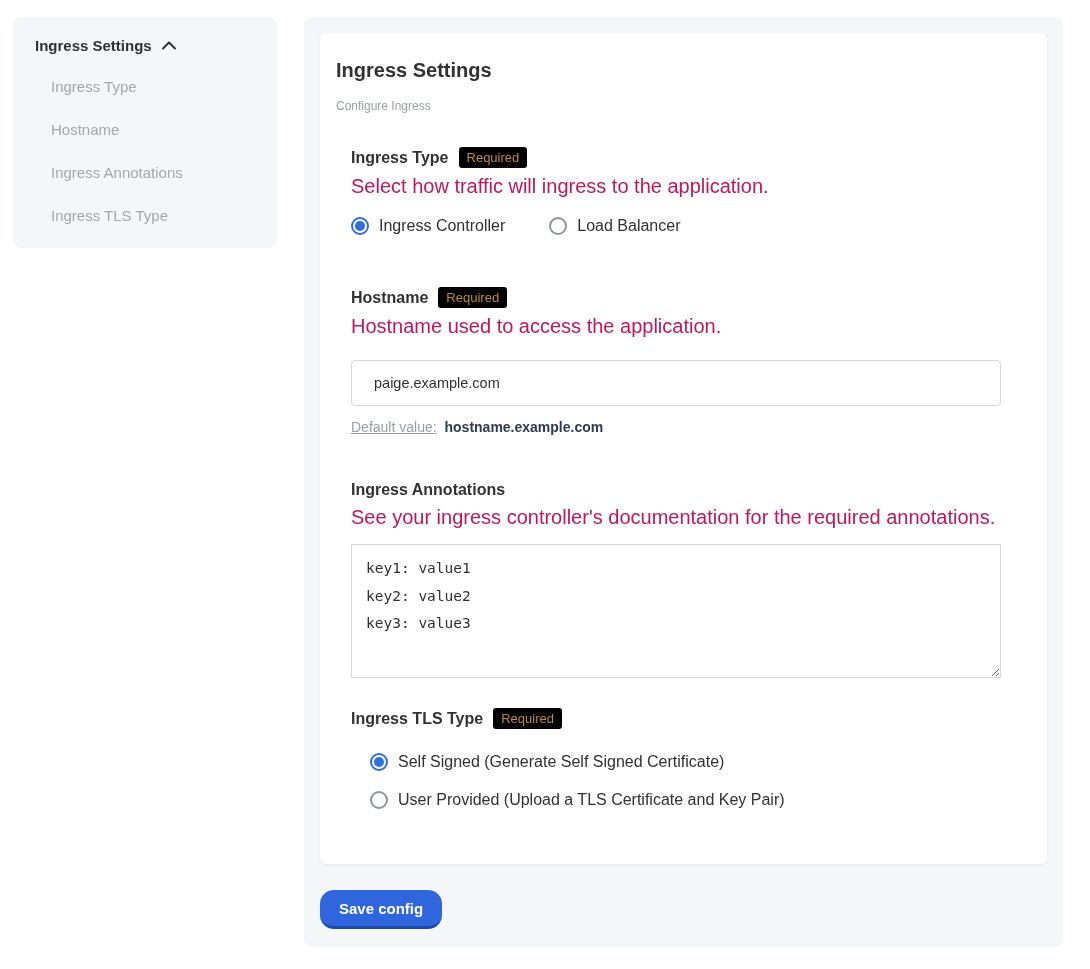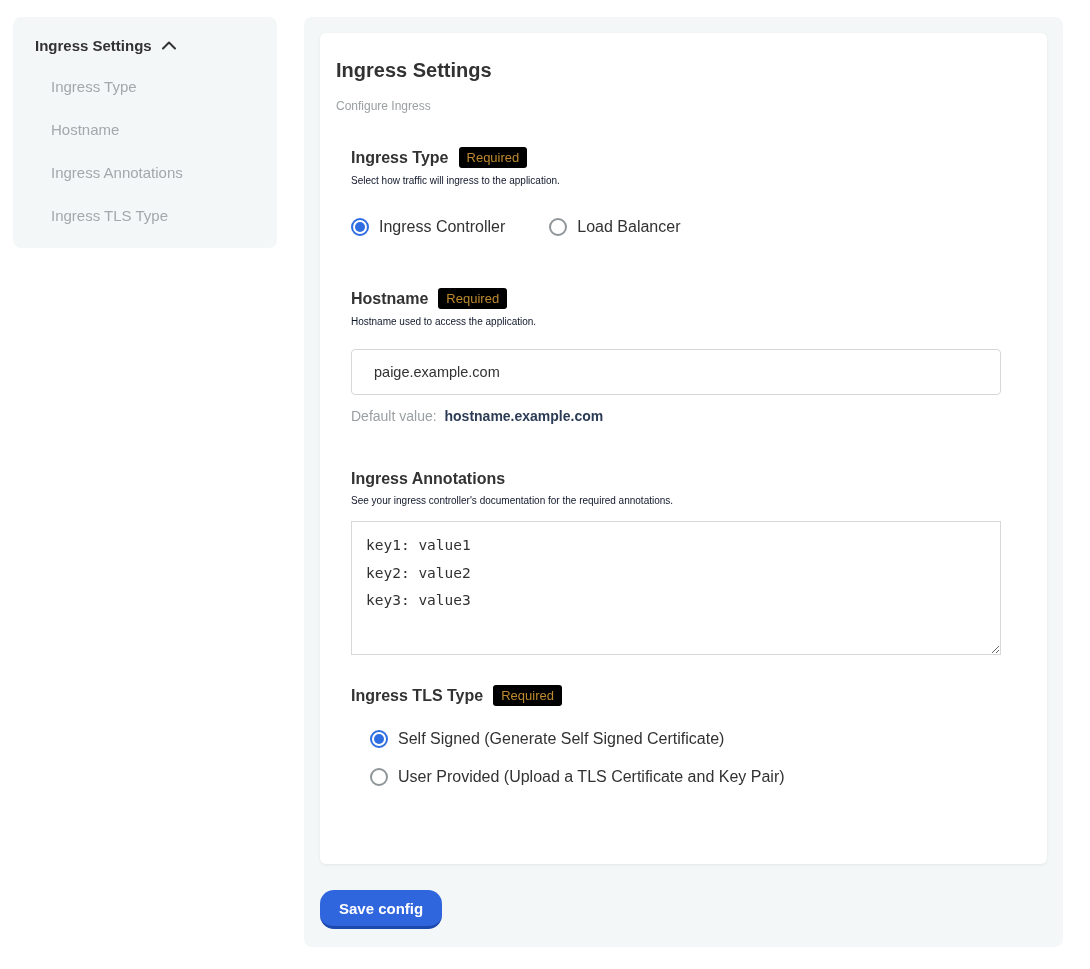--- a/index.html
+++ b/index.html
@@ -61,24 +61,24 @@
   .sec-head { display: flex; align-items: center; gap: 10px; }
   .sec-label { font-size: 16px; font-weight: bold; color: #323232; }
   .badge {
     background: #000000;
     color: #bd8a2f;
     font-size: 13px;
     padding: 3px 8px;
     border-radius: 3px;
     text-align: center;
   }
-  .sec-help { margin-top: 7px; font-size: 10px; color: #0f172a; }
-
-  
-  .radio-row { display: flex; align-items: center; gap: 44px; margin-top: 32px; }
+  .sec-help { margin-top: 7px; font-size: 20px; color: #be185d; }
+
+  
+  .radio-row { display: flex; align-items: center; gap: 44px; margin-top: 19px; }
   .radio-option { display: flex; align-items: center; gap: 10px; cursor: pointer; }
   .radio {
     width: 18px; height: 18px; flex: 0 0 18px;
     border-radius: 50%;
     border: 2px solid #8f9699;
     background: #fff;
   }
   .radio.checked { border-color: #2f6ee0; }
   .radio.checked::after {
     content: "";
@@ -101,21 +101,21 @@
     border: 1px solid #d4d8db;
     border-radius: 4px;
     padding: 0 22px;
     font-size: 14.5px;
     font-family: "Liberation Sans", "DejaVu Sans", sans-serif;
     color: #323232;
     outline: none;
     background: #fff;
   }
   .default-line { margin-top: 13px; font-size: 14px; }
-  .default-label { color: #9a9fa2; }
+  .default-label { color: #9a9fa2; text-decoration: underline; }
   .default-value { color: #2b3b55; font-weight: bold; margin-left: 4px; }
 
   
   .textarea {
     margin-top: 15px;
     width: calc(100% - 15px);
     height: 134px;
     border: 1px solid #d4d8db;
     border-radius: 0;
     padding: 10px 14px;

